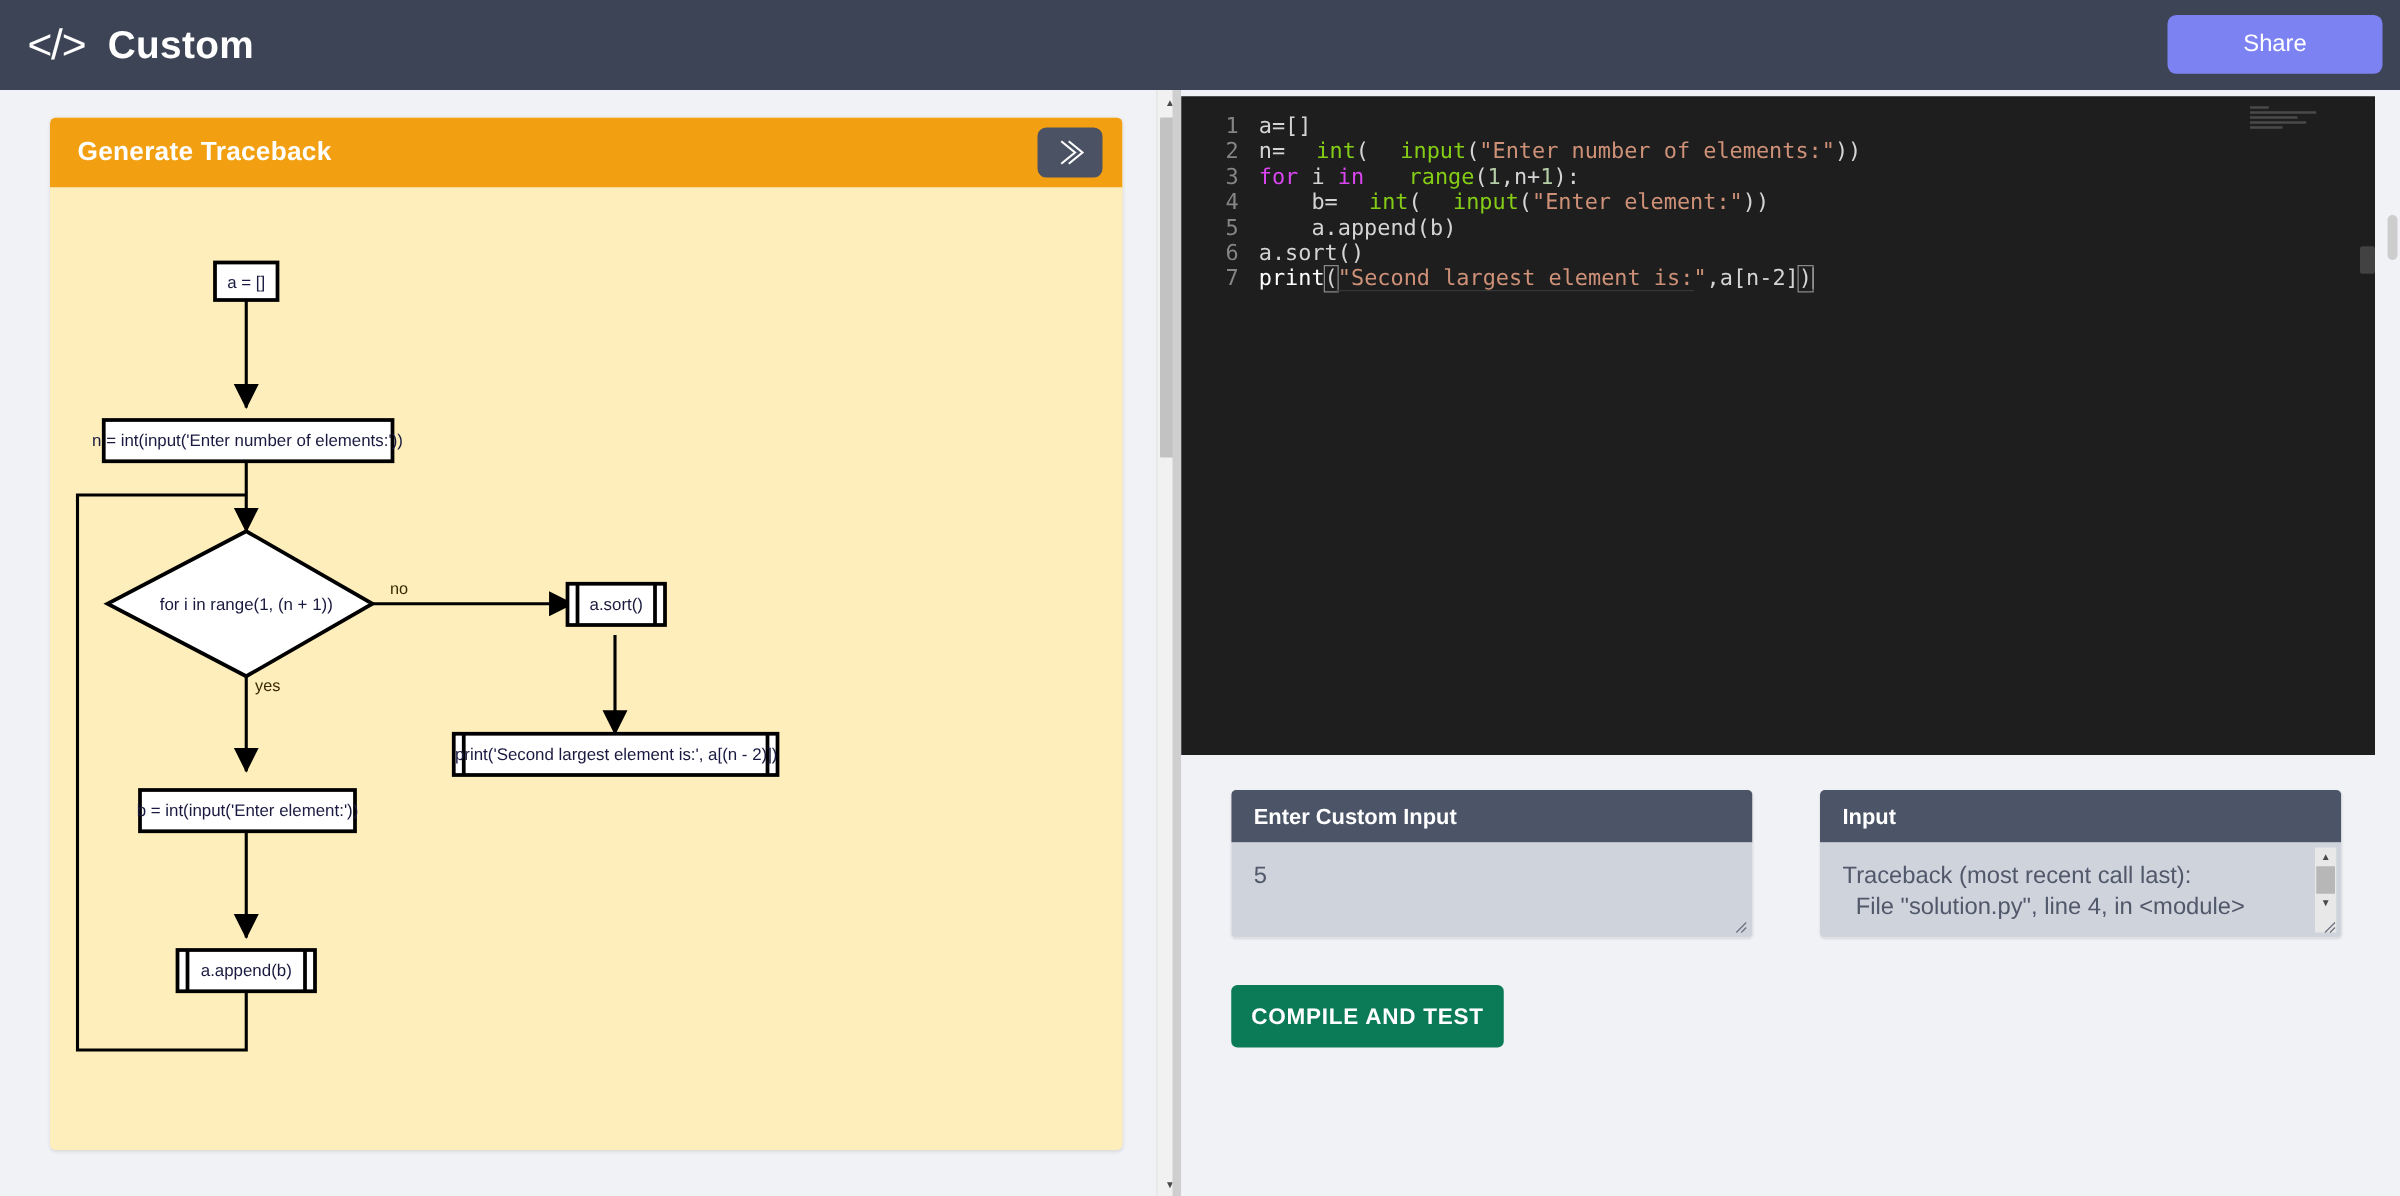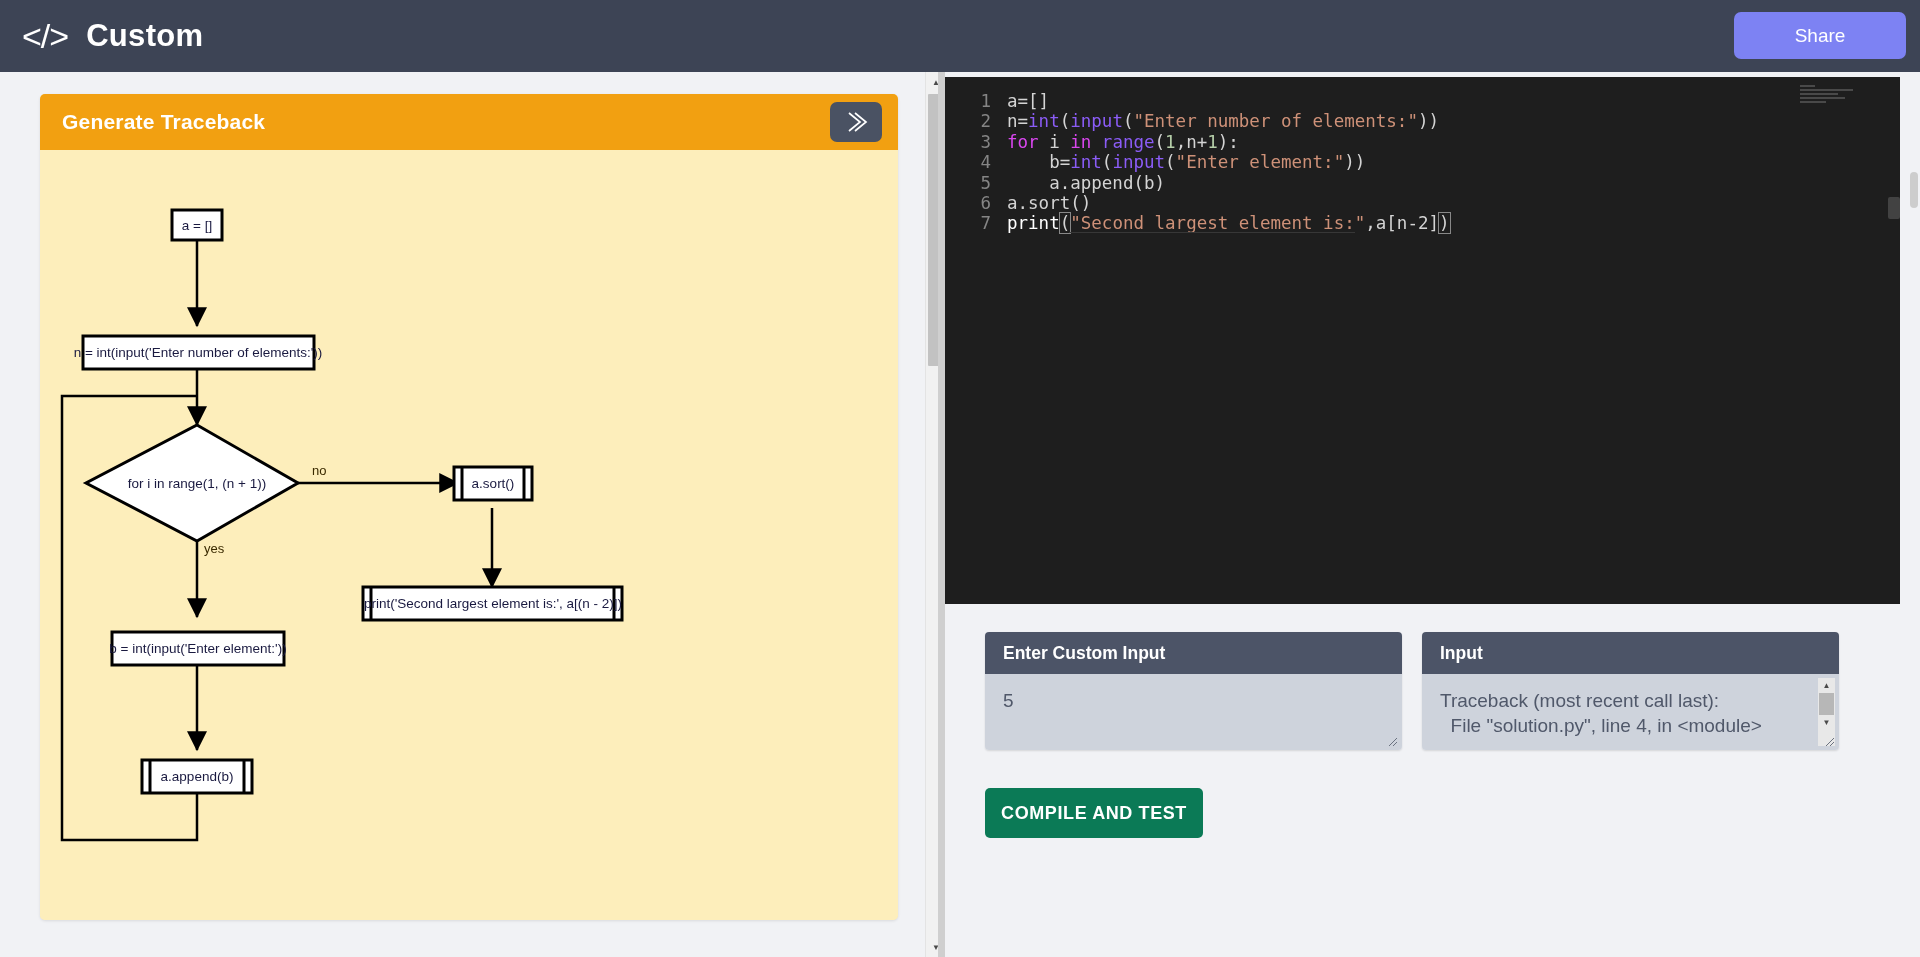--- a/index.html
+++ b/index.html
@@ -146,41 +146,41 @@
     white-space: pre;
   }
   .code-line { display: flex; height: 20.4px; }
   .ln {
     width: 62px; min-width: 62px; text-align: right;
     color: #858585; padding-right: 16px;
     user-select: none;
   }
   .code-text { color: #d4d4d4; position: relative; }
   .tok-kw  { color: #d946ef; }
-  .tok-fn  { color: #8b5cf6; }
+  .tok-fn  { color: #84cc16; margin-left: 25px; }
   .tok-str { color: #ce9178; }
   .tok-num { color: #b5cea8; }
   .tok-print { color: #ffffff; }
   .tok-plain { color: #d4d4d4; }
   .bracket-hl { outline: 1px solid #888888; }
   .caret {
     display: inline-block; width: 1px; height: 17px;
     background: #d4d4d4; vertical-align: -3px;
   }
   .cur-line-border {
     position: absolute; left: 62px; right: 96px;
     height: 1px; background: #373737;
   }
 
   
   .lower {
     position: absolute; left: 0; top: 560px;
     width: 955px; height: 320px;
   }
-  .io-row { display: flex; gap: 20px; padding-left: 40px; }
+  .io-row { display: flex; gap: 54px; padding-left: 40px; }
   .io-card {
     width: 417px;
     border-radius: 4px; overflow: hidden;
     box-shadow: 0 1px 2px rgba(0,0,0,0.12);
   }
   .io-head {
     background: #4c5467; height: 42px;
     display: flex; align-items: center;
     padding-left: 18px;
     color: #ffffff; font-size: 17.5px; font-weight: bold;

